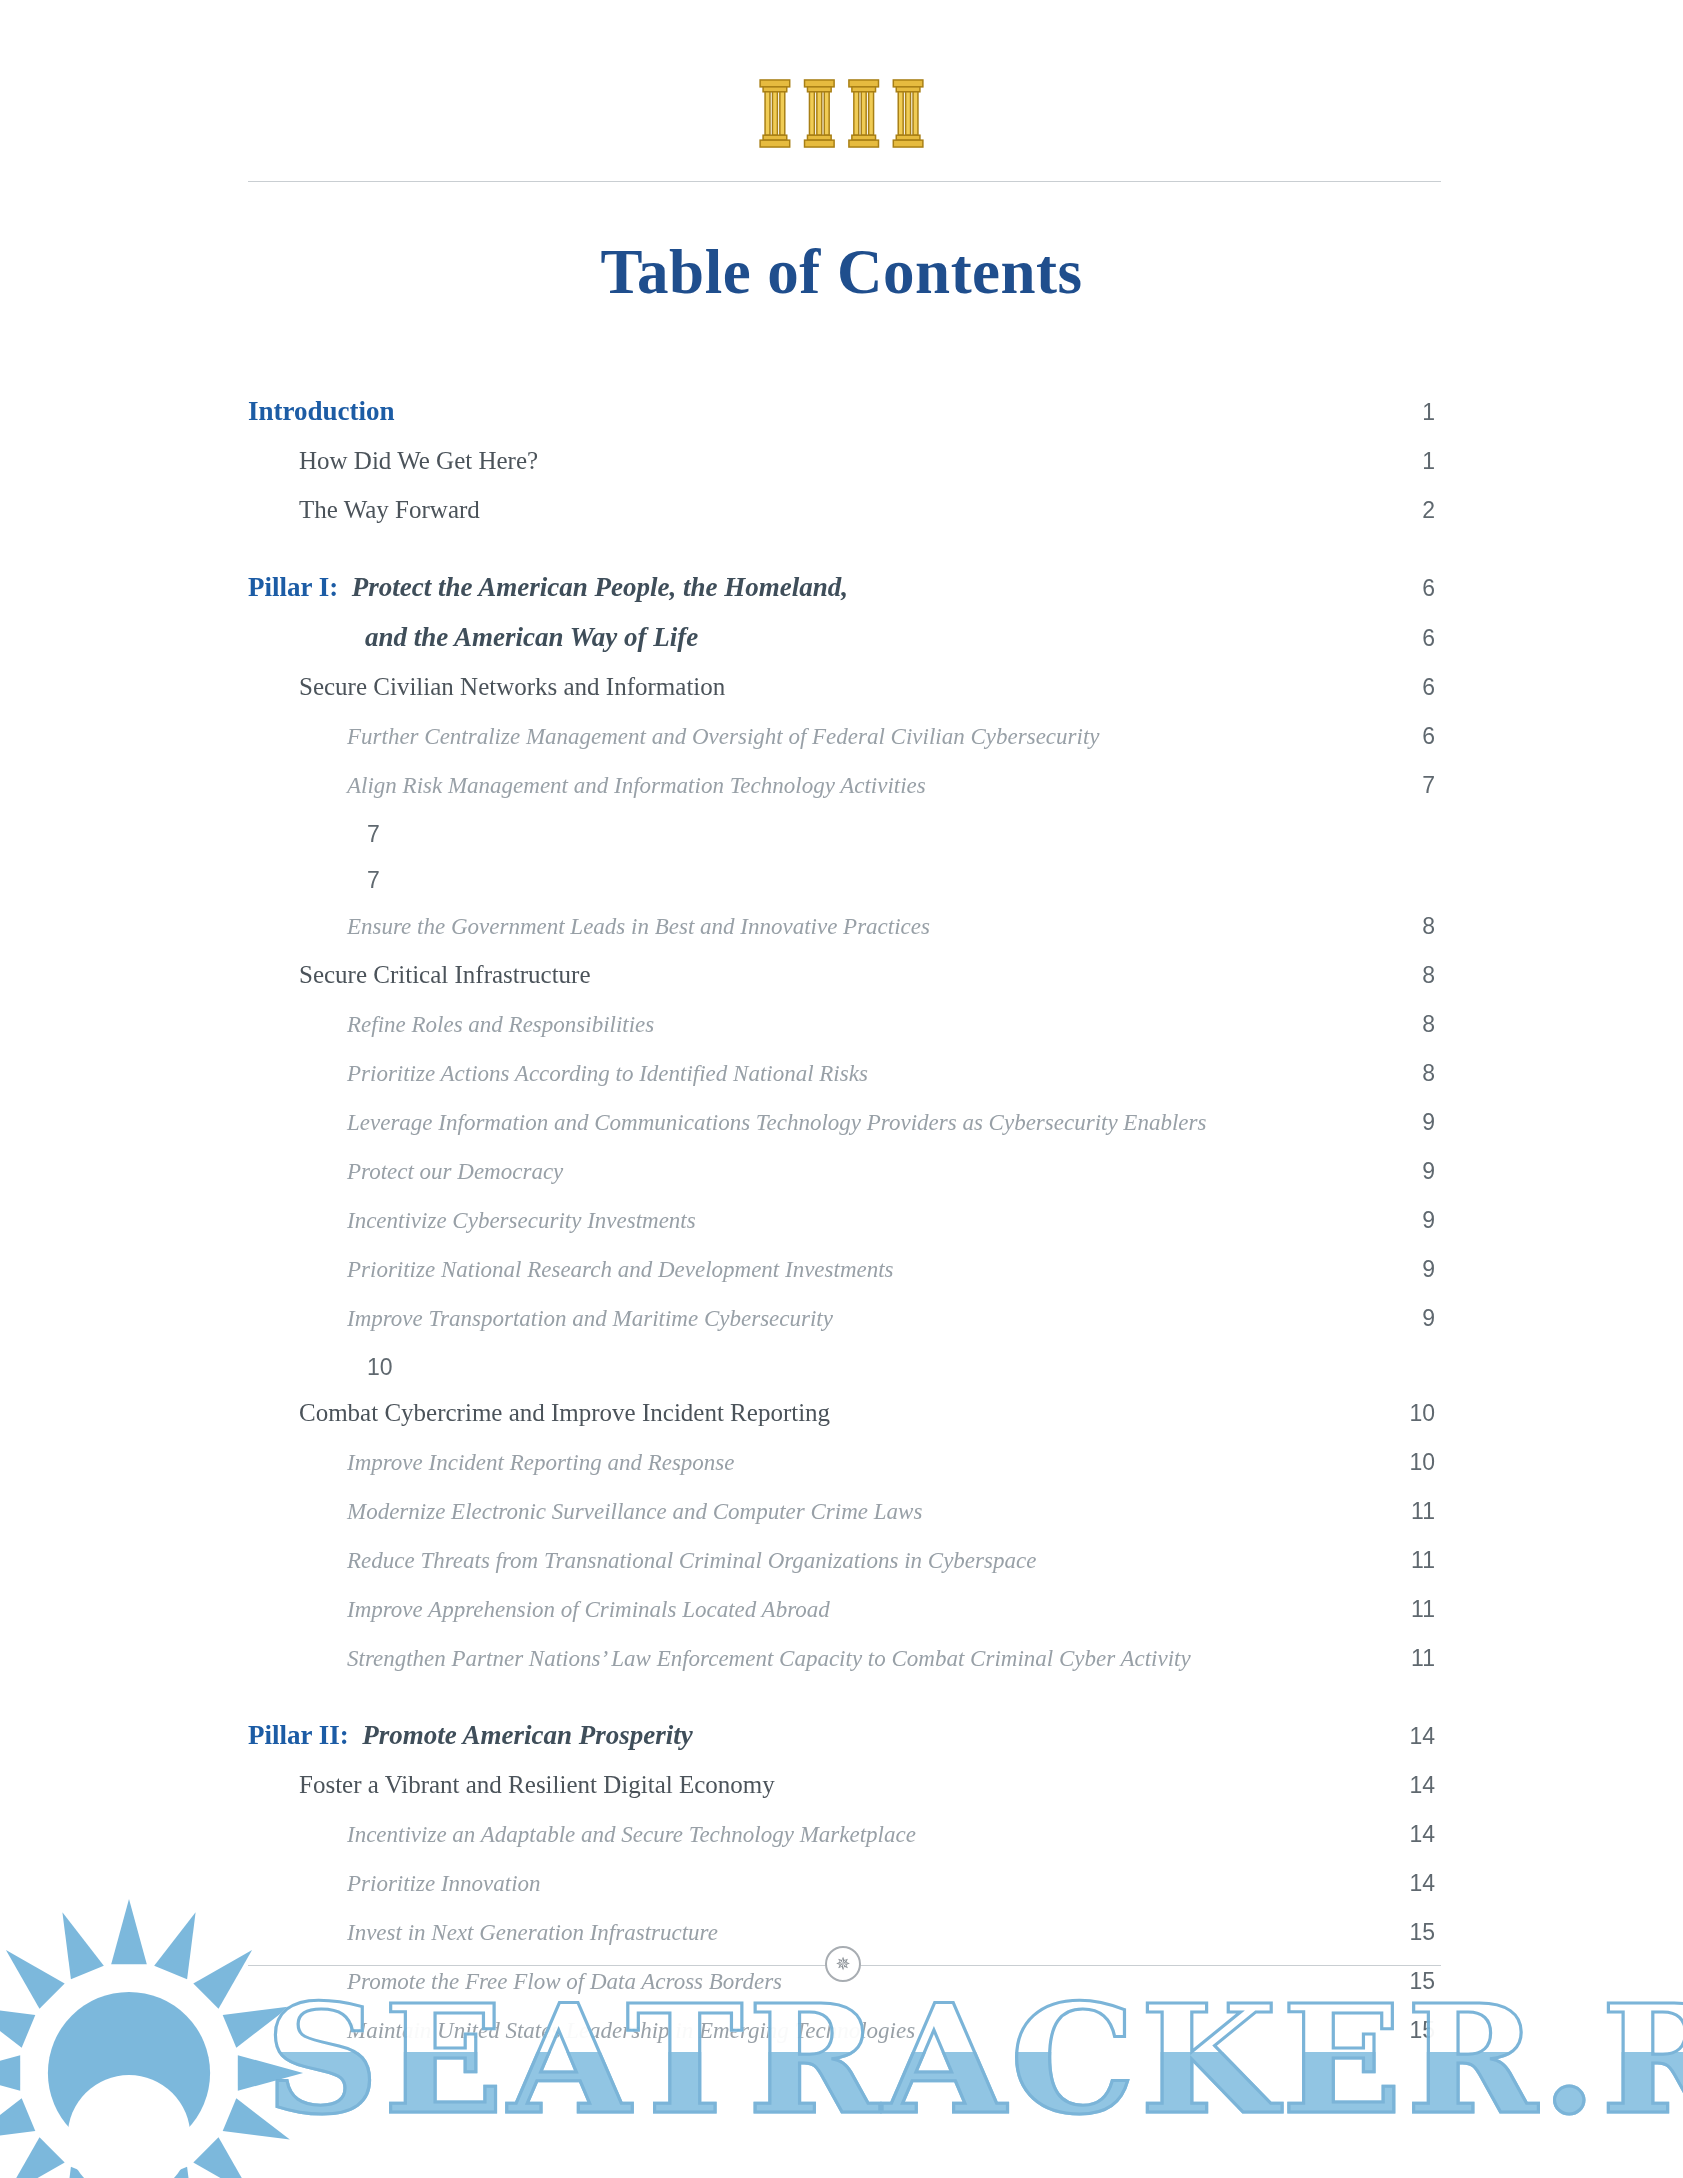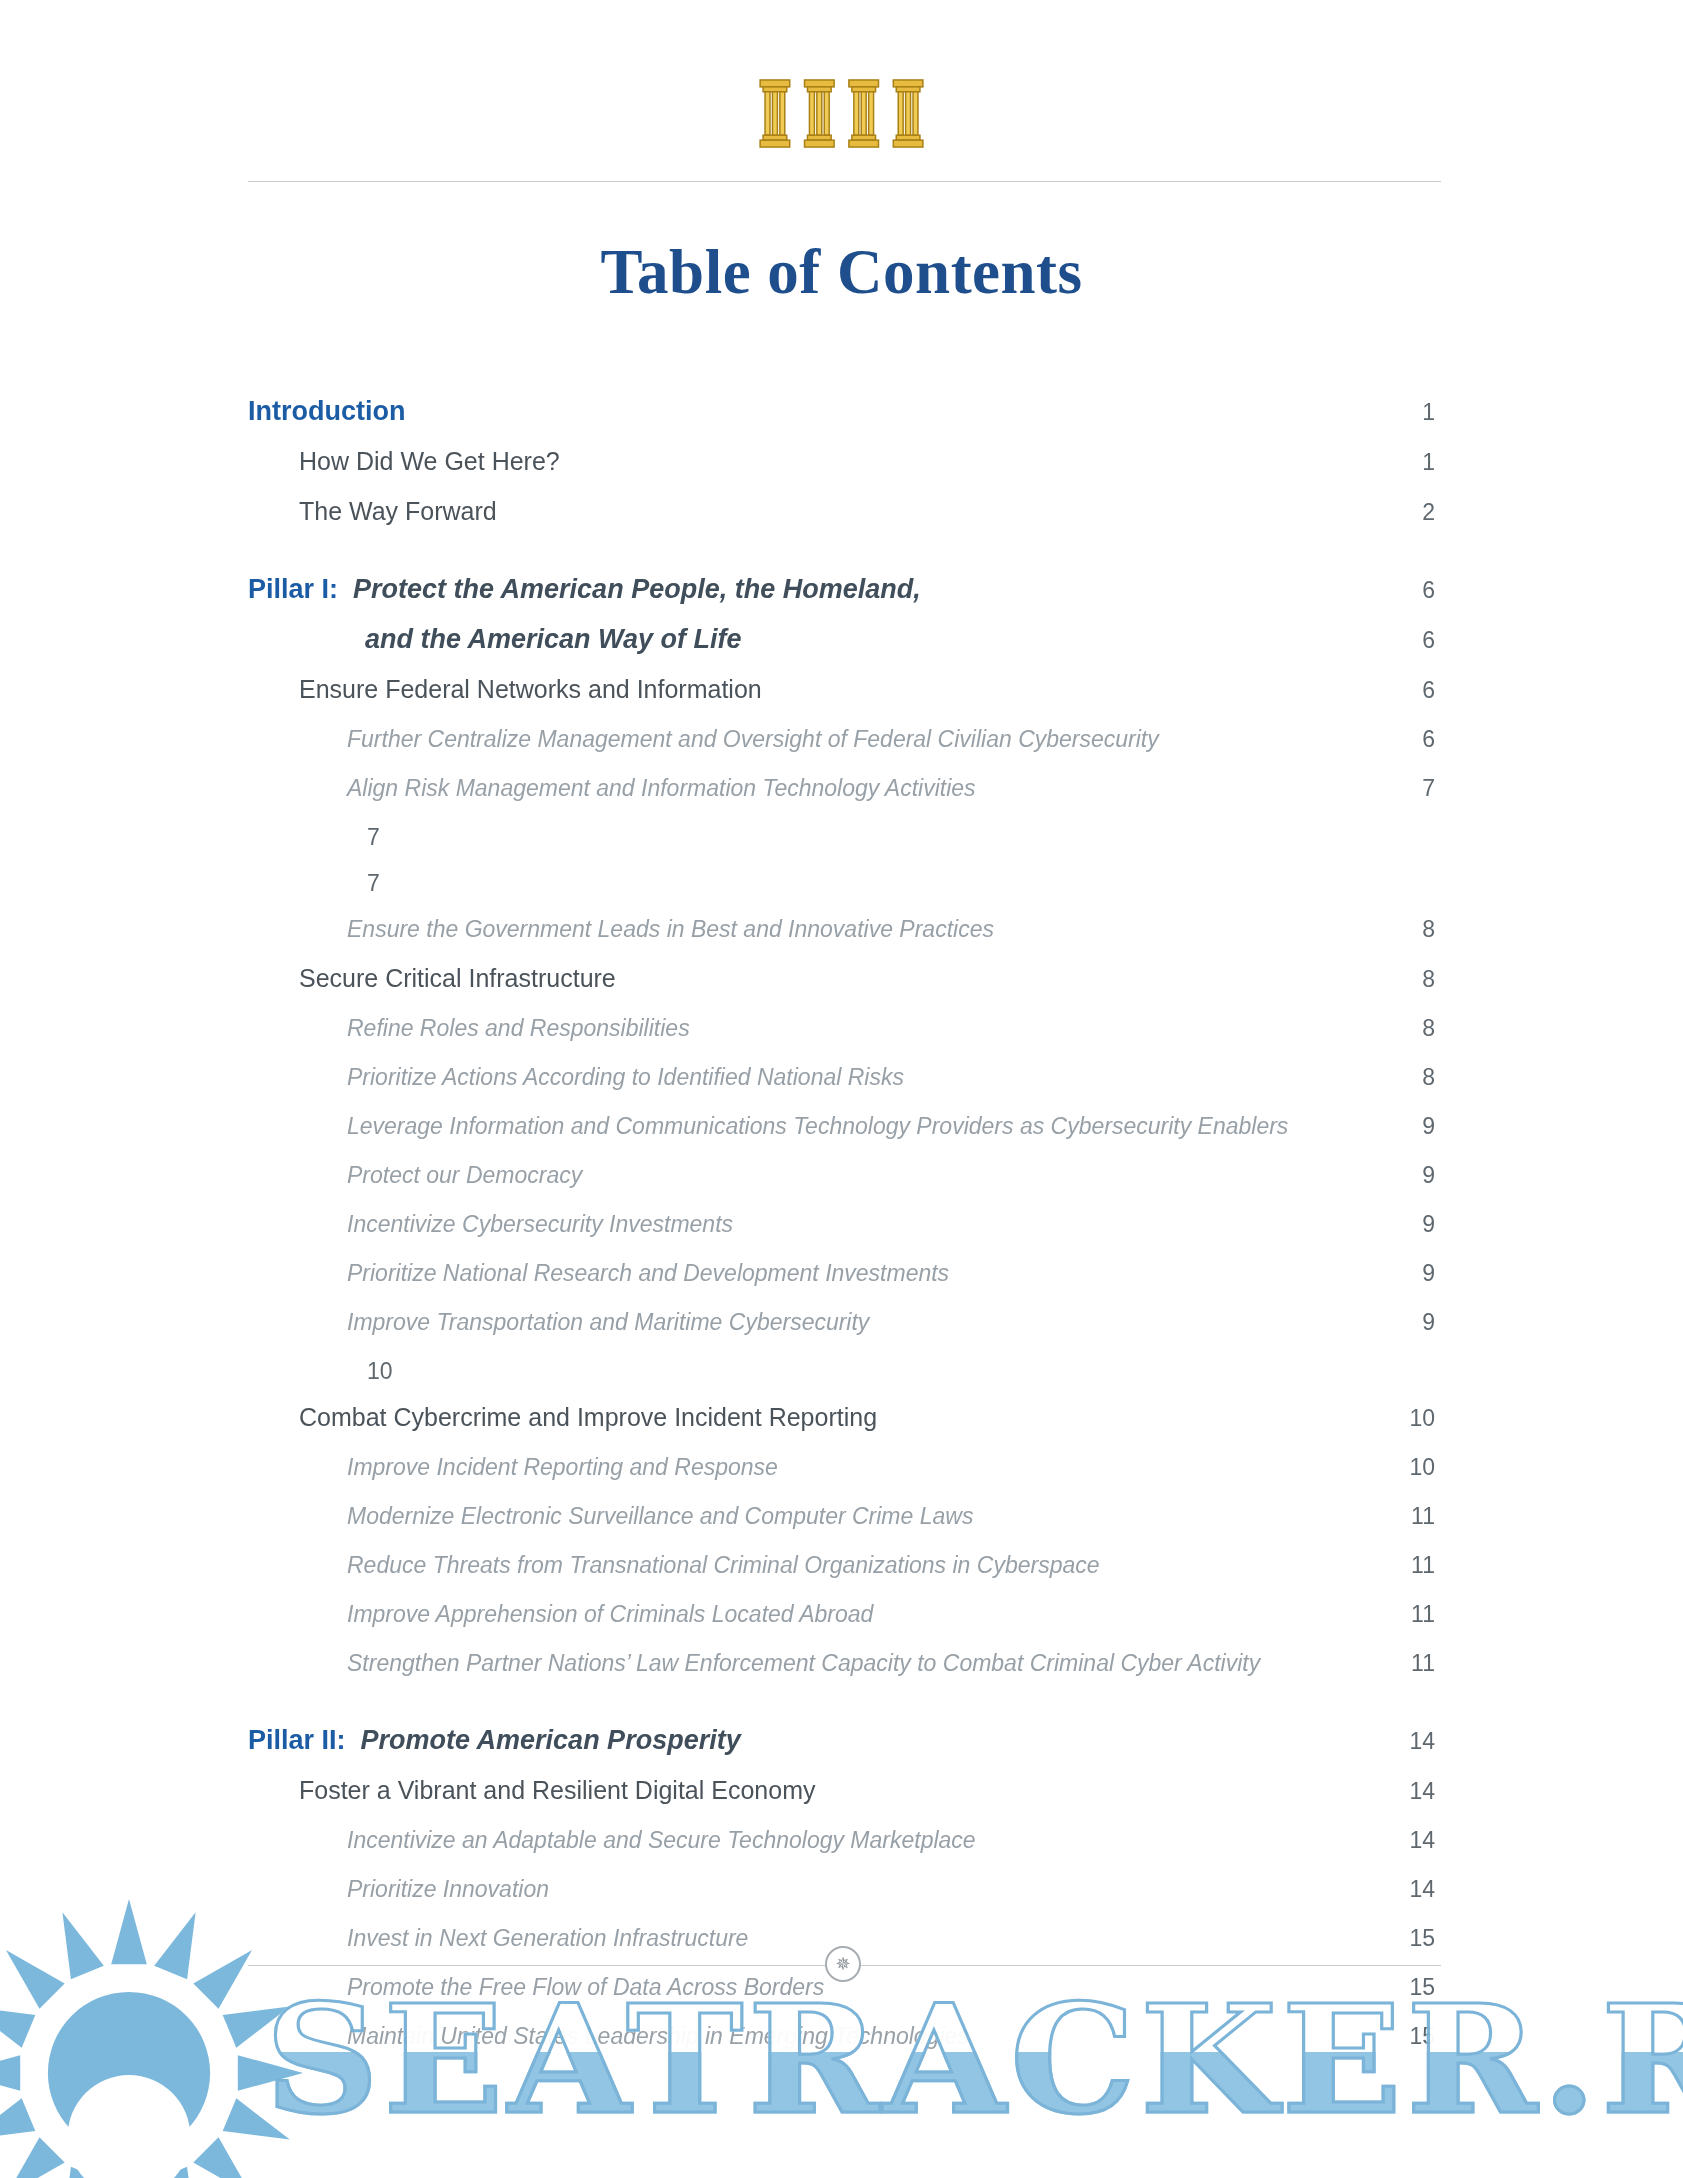--- a/index.html
+++ b/index.html
@@ -11,21 +11,21 @@
   .header-icon{position:absolute;top:77px;left:0;right:0;display:flex;justify-content:center;}
   .header-rule{position:absolute;top:181px;left:248px;width:1193px;height:1px;background:var(--rule,#c9ced2);}
   .page-title{
     position:absolute;top:236px;left:0;right:0;margin:0;text-align:center;
     font-family:"Liberation Serif",serif;font-size:63px;font-weight:600;
     color:var(--title_blue,#1f4e8d);letter-spacing:0.5px;
   }
   
   .toc{position:absolute;top:388px;left:248px;width:1193px;}
   .toc-row{display:flex;align-items:baseline;line-height:46px;}
-  .toc-label{flex:1;min-width:0;white-space:nowrap;}
+  .toc-label{flex:1;min-width:0;white-space:nowrap;font-family:Liberation Serif, serif;}
   .toc-page{color:var(--page_num,#5f686f);font-size:23px;margin-left:20px;padding-right:6px;}
   .lvl-chapter .toc-text{color:var(--accent_blue,#1c5ca5);font-weight:bold;font-size:27px;}
   .lvl-pillar{margin-top:28px;}
   .pillar-prefix{color:var(--accent_blue,#1c5ca5);font-weight:bold;font-size:27px;text-align:right;}
   .lvl-pillar .toc-text,.lvl-pillar-cont .toc-text{
     color:var(--pillar_text,#3f4e5a);font-weight:bold;font-style:italic;font-size:27px;
   }
   .lvl-pillar-cont{padding-left:117px;gap:48px;}
   .lvl-section{padding-left:51px;}
   .lvl-section .toc-text{color:var(--section_text,#4b535a);font-size:25px;}
@@ -95,21 +95,21 @@
       </div>
       <div class="toc-row lvl-pillar">
         <span class="toc-label"><span class="pillar-prefix">Pillar I:&nbsp; </span><span class="toc-text">Protect the American People, the Homeland,</span></span>
         <span class="toc-page">6</span>
       </div>
       <div class="toc-row lvl-pillar-cont">
         <span class="toc-label"><span class="toc-text">and the American Way of Life</span></span>
         <span class="toc-page">6</span>
       </div>
       <div class="toc-row lvl-section">
-        <span class="toc-label"><span class="toc-text">Ensure Federal Networks and Information</span></span>
+        <span class="toc-label"><span class="toc-text">Secure Civilian Networks and Information</span></span>
         <span class="toc-page">6</span>
       </div>
       <div class="toc-row lvl-sub">
         <span class="toc-label"><span class="toc-text">Further Centralize Management and Oversight of Federal Civilian Cybersecurity</span></span>
         <span class="toc-page">6</span>
       </div>
       <div class="toc-row lvl-sub">
         <span class="toc-label"><span class="toc-text">Align Risk Management and Information Technology Activities</span></span>
         <span class="toc-page">7</span>
       </div>

